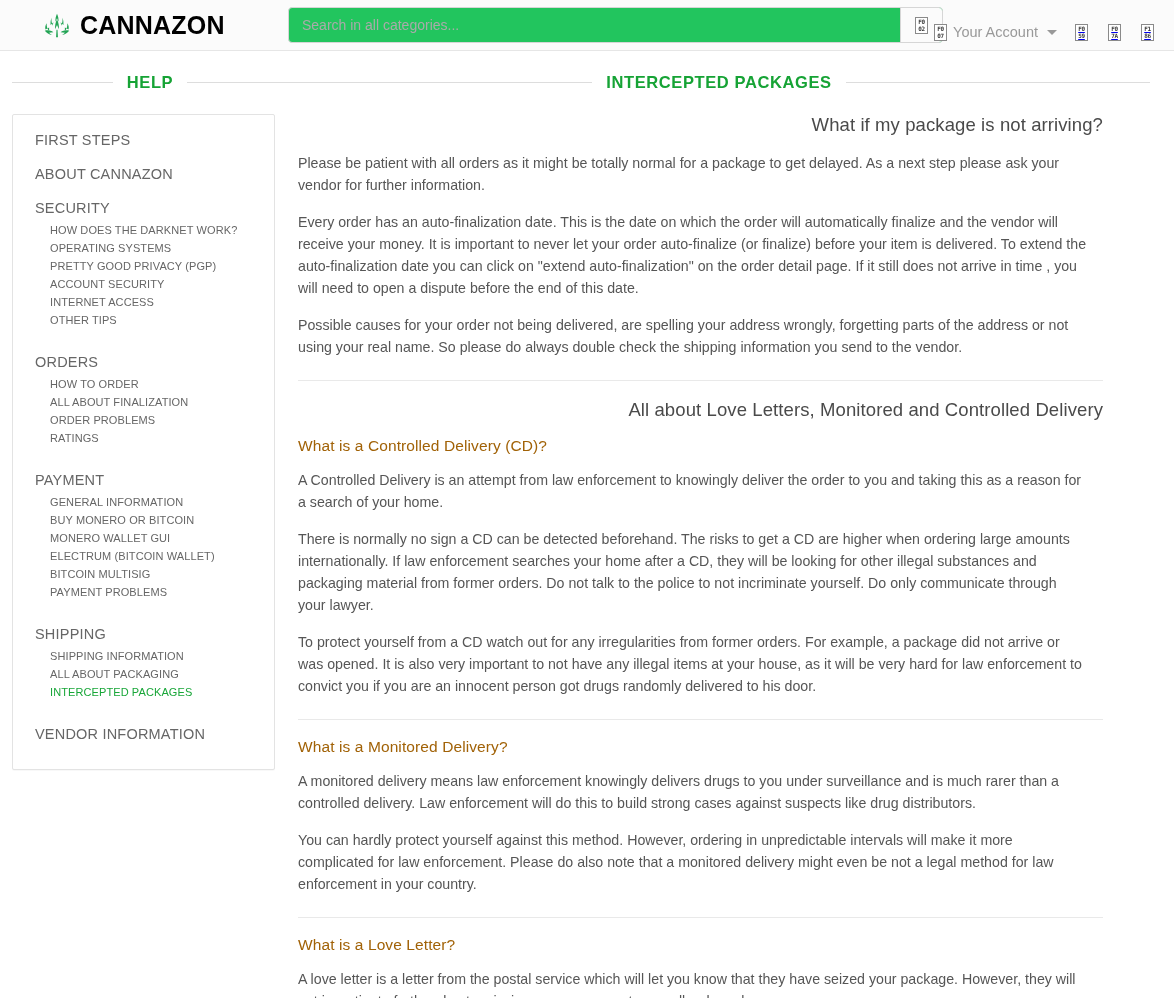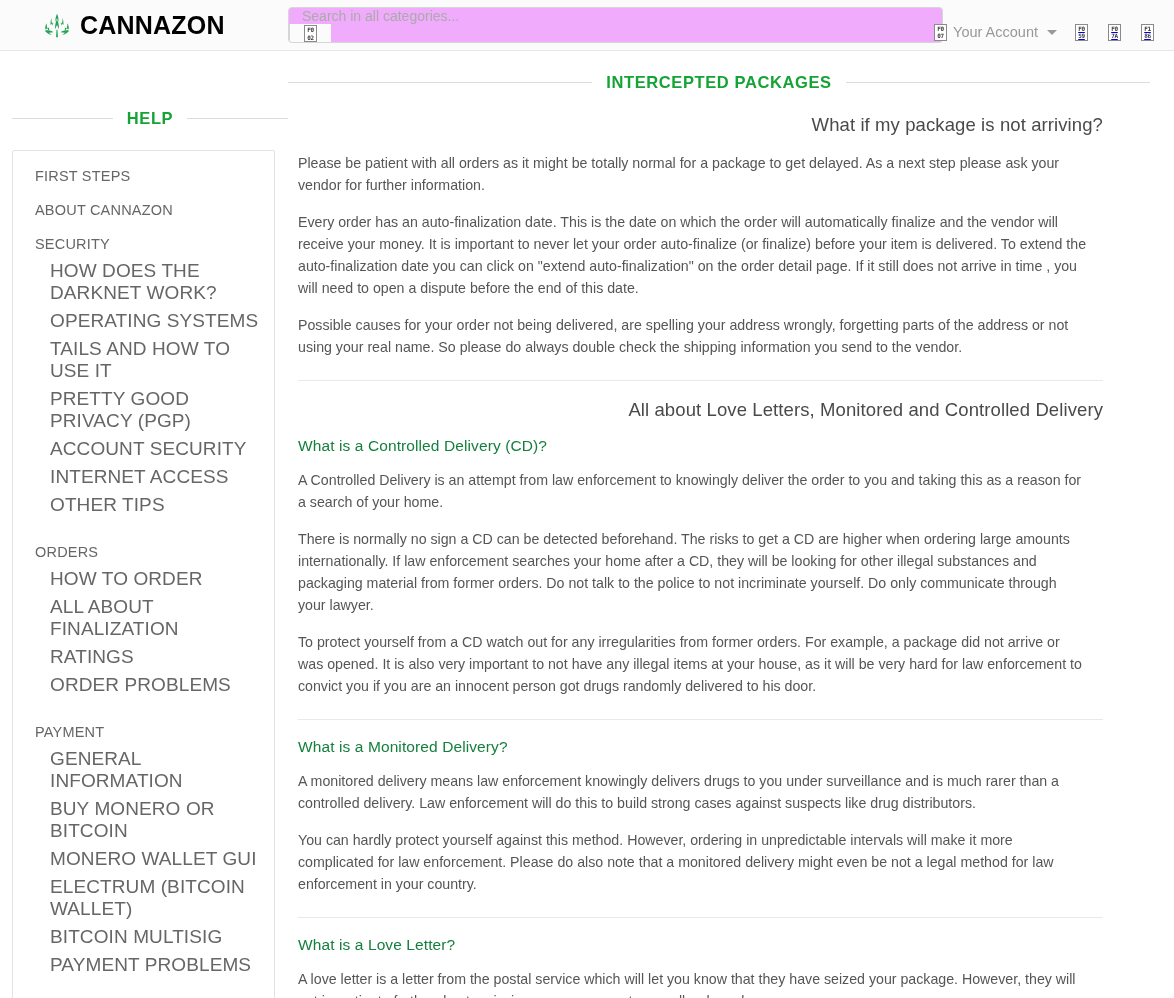--- a/index.html
+++ b/index.html
@@ -40,23 +40,22 @@
 
   .search-wrap {
     position: absolute;
     left: 288px;
     top: 7px;
     display: flex;
     width: 655px;
     height: 36px;
     border: 1px solid #d6d6d6;
     border-radius: 4px;
-    background: #f0abfc;
+    background: #22c55e;
     overflow: hidden;
-    flex-direction: column;
   }
   .search-input {
     flex: 1;
     border: 0;
     outline: 0;
     padding: 0 13px;
     font-size: 14px;
     color: #555;
     font-family: "Liberation Sans", sans-serif;
     background: transparent;
@@ -143,21 +142,21 @@
     font-size: 16.5px;
     font-weight: bold;
     letter-spacing: 0.6px;
     margin: 0 0 22px 0;
   }
   .divider-head .rule {
     flex: 1;
     height: 1px;
     background: #dddddd;
   }
-  .dh-left  { padding-left: 12px; margin-top: 36px; }
+  .dh-left  { padding-left: 12px; }
   .dh-right { padding-left: 0; }
   .dh-title { white-space: nowrap; }
 
   
   .side-card {
     margin-left: 12px;
     width: 263px;
     background: #ffffff;
     border: 1px solid #e3e3e3;
     border-radius: 2px;
@@ -176,42 +175,42 @@
     display: block;
     padding: 9px 0 5px 22px;
     font-size: 14.5px;
     color: #666666;
     text-decoration: none;
     letter-spacing: 0.2px;
   }
   .nav-sub {
     display: block;
     padding: 3px 0 3px 37px;
-    font-size: 19px;
+    font-size: 11px;
     color: #666666;
     text-decoration: none;
     letter-spacing: 0.1px;
   }
   .nav-sub.active { color: #18a638; }
   .nav-gap { height: 16px; }
 
   
   .article { padding-left: 10px; max-width: 815px; }
   .h-main {
     font-size: 18.5px;
     font-weight: normal;
     color: #4a4a4a;
     margin: 8px 0 16px 0;
     letter-spacing: 0.1px;
     text-align: right;
   }
   .h-sub {
     font-size: 15.5px;
     font-weight: normal;
-    color: #15803d;
+    color: #a16207;
     margin: 18px 0 14px 0;
     letter-spacing: 0.1px;
   }
   .h-sub.first { margin-top: 6px; }
   p.body {
     font-size: 14.2px;
     line-height: 1.55;
     color: #565656;
     margin: 0 16px 15px 0;
   }
@@ -296,33 +295,32 @@
     </div>
 
     <div class="side-card">
 
       <a class="nav-top" href="#">FIRST STEPS</a>
       <a class="nav-top" href="#">ABOUT CANNAZON</a>
 
       <a class="nav-group-title" href="#">SECURITY</a>
       <a class="nav-sub" href="#">HOW DOES THE DARKNET WORK?</a>
       <a class="nav-sub" href="#">OPERATING SYSTEMS</a>
-      <a class="nav-sub" href="#">TAILS AND HOW TO USE IT</a>
       <a class="nav-sub" href="#">PRETTY GOOD PRIVACY (PGP)</a>
       <a class="nav-sub" href="#">ACCOUNT SECURITY</a>
       <a class="nav-sub" href="#">INTERNET ACCESS</a>
       <a class="nav-sub" href="#">OTHER TIPS</a>
 
       <div class="nav-gap"></div>
 
       <a class="nav-group-title" href="#">ORDERS</a>
       <a class="nav-sub" href="#">HOW TO ORDER</a>
       <a class="nav-sub" href="#">ALL ABOUT FINALIZATION</a>
+      <a class="nav-sub" href="#">ORDER PROBLEMS</a>
       <a class="nav-sub" href="#">RATINGS</a>
-      <a class="nav-sub" href="#">ORDER PROBLEMS</a>
 
       <div class="nav-gap"></div>
 
       <a class="nav-group-title" href="#">PAYMENT</a>
       <a class="nav-sub" href="#">GENERAL INFORMATION</a>
       <a class="nav-sub" href="#">BUY MONERO OR BITCOIN</a>
       <a class="nav-sub" href="#">MONERO WALLET GUI</a>
       <a class="nav-sub" href="#">ELECTRUM (BITCOIN WALLET)</a>
       <a class="nav-sub" href="#">BITCOIN MULTISIG</a>
       <a class="nav-sub" href="#">PAYMENT PROBLEMS</a>

